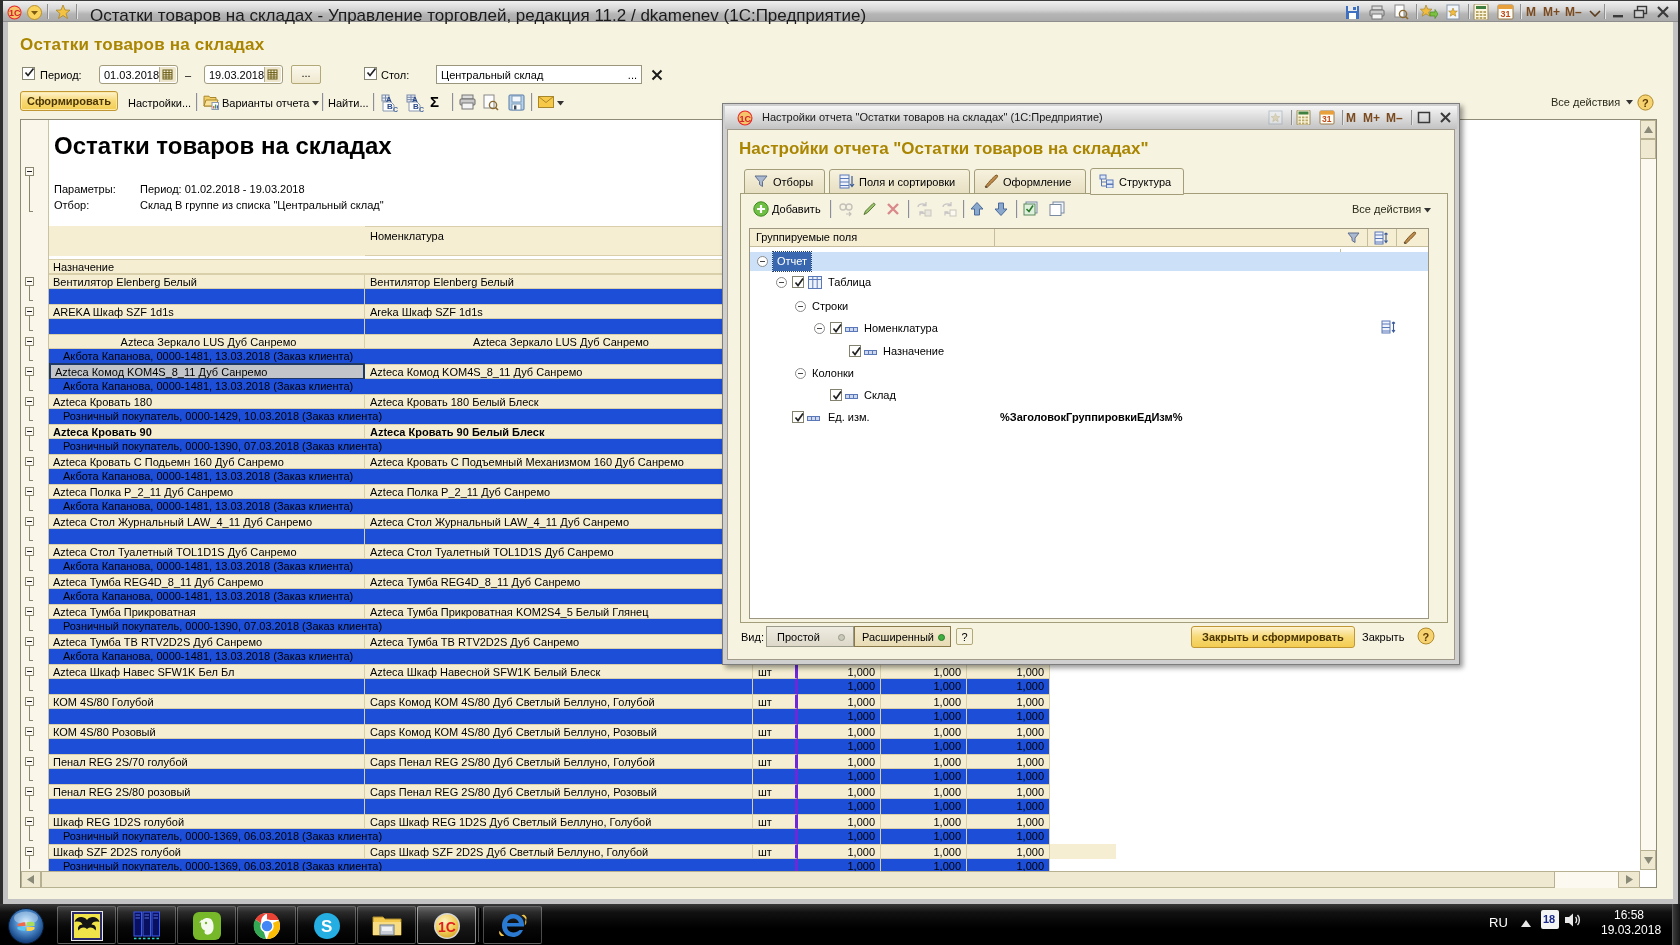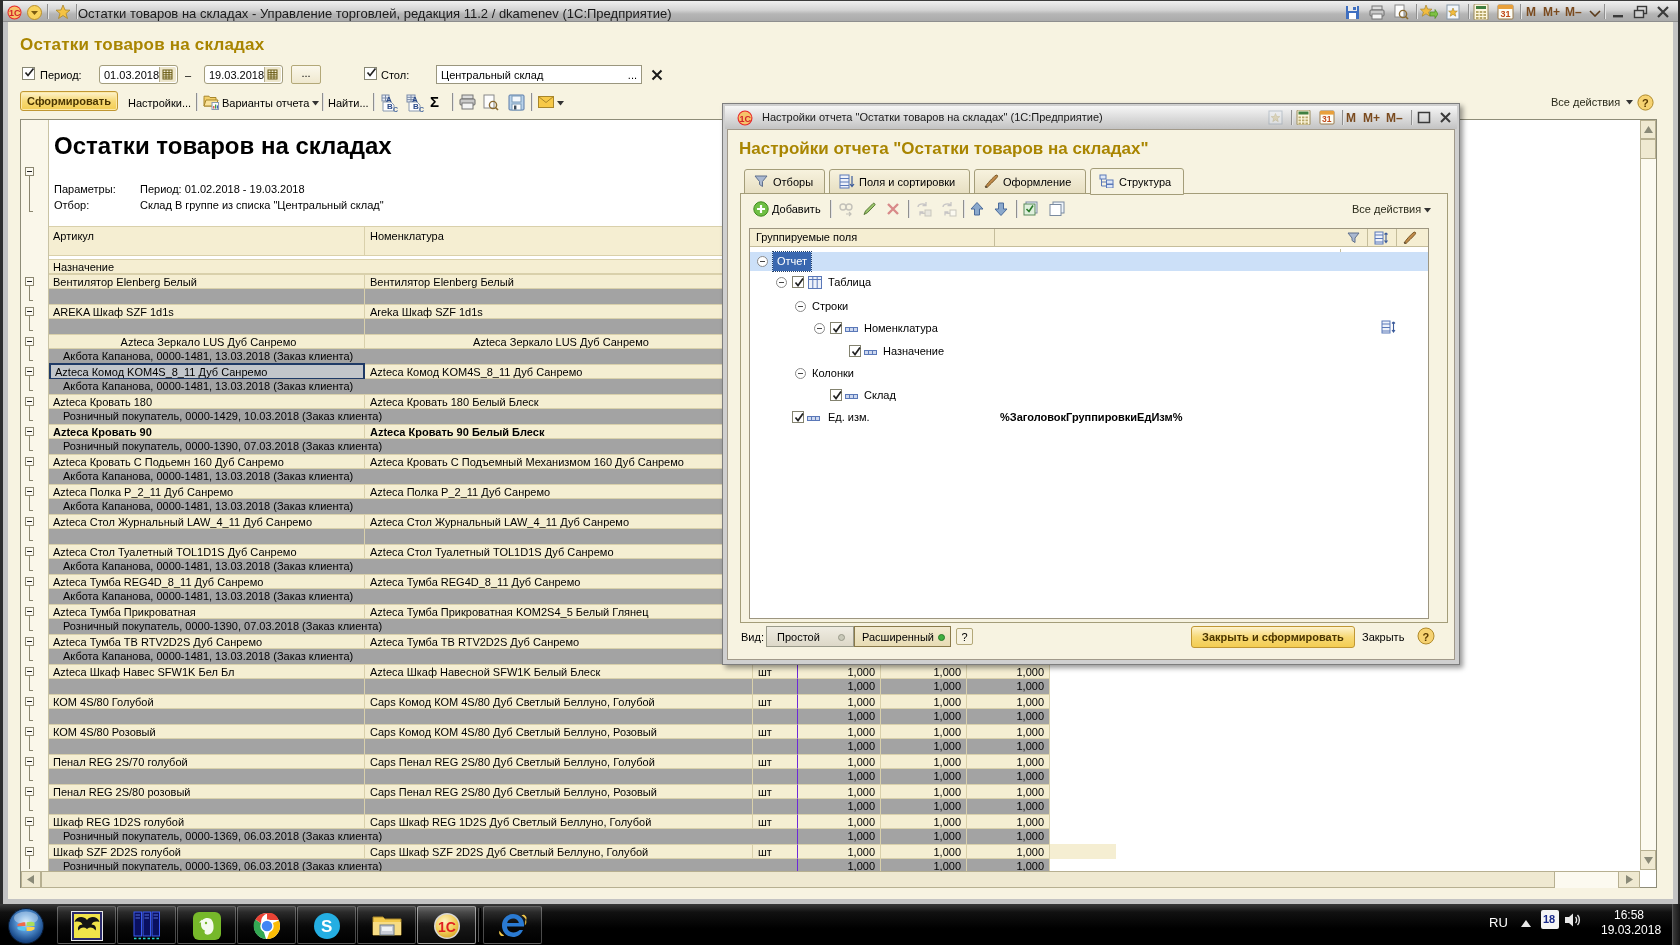--- a/index.html
+++ b/index.html
@@ -3,21 +3,21 @@
 <meta charset="utf-8">
 <style>
   html,body{margin:0;padding:0;}
   body{width:1680px;height:945px;position:relative;overflow:hidden;
        font-family:"Liberation Sans",sans-serif;font-size:11px;color:#000;
        background:#f7f3e1;}
   .abs{position:absolute;}
   #titlebar{left:0;top:0;width:1680px;height:22px;
     background:linear-gradient(#f0f0f0,#d4d4d4 45%,#b5b5b5 65%,#ababab);
     border-top:1px solid #3c3c3c;border-bottom:1px solid #8e8e8e;box-sizing:border-box;}
-  #titlebar .txt{position:absolute;left:78px;top:5px;color:#1a1a1a;font-size:13px;}
+  #titlebar .txt{position:absolute;left:90px;top:5px;color:#1a1a1a;font-size:17px;}
   .vsep{position:absolute;top:3px;width:1px;height:15px;background:#8f8f8f;border-right:1px solid #e4e4e4;}
   .mglyph{position:absolute;top:4px;font-size:12px;font-weight:bold;color:#7a4a1e;font-family:"Liberation Sans",sans-serif;}
   #pgtitle{left:20px;top:35px;font-size:17px;font-weight:bold;color:#a98500;letter-spacing:0.2px;}
   .lbl{position:absolute;font-size:11px;color:#000;white-space:nowrap;}
   .cb{position:absolute;width:13px;height:13px;background:#fff;border:1px solid #878673;box-sizing:border-box;}
   .inp{position:absolute;background:#fff;border:1px solid #9a967e;box-sizing:border-box;height:19px;}
   .inp .t{position:absolute;left:4px;top:3px;font-size:11px;white-space:nowrap;}
   .inbtn{position:absolute;right:1px;top:1px;width:16px;height:15px;background:#eee7cd;border-left:1px solid #b5ad8c;}
   .btn{position:absolute;box-sizing:border-box;border:1px solid #b3a878;border-radius:2px;
        background:linear-gradient(#fbf8ec,#efe8cf);text-align:center;font-size:11px;}
@@ -25,27 +25,27 @@
        background:linear-gradient(#fdf3cf,#f7d976 50%,#f3cd52);text-align:center;
        font-size:11px;font-weight:bold;color:#4a3500;}
   #report{left:20px;top:119px;width:1637px;height:769px;background:#fff;border:1px solid #8e8c78;box-sizing:border-box;}
   #margincol{left:21px;top:120px;width:28px;height:751px;background:#faf7ea;border-right:1px solid #c9c3a4;box-sizing:border-box;}
   .grp{position:absolute;width:9px;height:9px;border:1px solid #8a8670;background:#fcfaf2;box-sizing:border-box;}
   .grp:after{content:"";position:absolute;left:1px;top:3px;width:5px;height:1px;background:#222;}
   .gline{position:absolute;width:1px;background:#8a8670;}
   .gtick{position:absolute;height:1px;background:#8a8670;}
   .row{position:absolute;left:49px;height:15px;box-sizing:border-box;}
   .row.g{background:#f5eed2;}
-  .row.w{background:#a3a3a3;text-decoration:underline;}
+  .row.w{background:#1d4ed8;text-decoration:underline;}
   .row.g .cell{border-top:1px solid #d9d0ab;border-bottom:1px solid #d9d0ab;}
   .cell{position:absolute;top:0;height:15px;box-sizing:border-box;font-size:11px;
         white-space:nowrap;overflow:hidden;padding-top:1px;}
   .cb1{left:0;width:316px;border-right:1px solid #d9d0ab;padding-left:4px;}
   .cb2{left:316px;width:388px;border-right:1px solid #d9d0ab;padding-left:5px;}
-  .cbu{left:704px;width:45px;border-right:1px solid #6d28d9;padding-left:5px;}
+  .cbu{left:704px;width:45px;border-right:3px solid #6d28d9;padding-left:5px;}
   .cn1{left:749px;width:83px;border-right:1px solid #d9d0ab;text-align:right;padding-right:5px;}
   .cn2{left:832px;width:86px;border-right:1px solid #d9d0ab;text-align:right;padding-right:5px;}
   .cn3{left:918px;width:83px;border-right:1px solid #d9d0ab;text-align:right;padding-right:5px;}
   .det{padding-left:14px;}
   .sel{background:#c2c6cb;border:2px solid #1f3a66 !important;padding-top:1px;top:-1px;height:17px;}
   .sbtn{position:absolute;background:#efe9d1;border:1px solid #b7b091;box-sizing:border-box;}
   #dlg{left:722px;top:103px;width:738px;height:562px;background:#cfcfcf;
        border:1px solid #7d7d7d;box-shadow:3px 3px 5px rgba(0,0,0,.4);box-sizing:border-box;}
   #dlgtitle{position:absolute;left:2px;top:2px;width:732px;height:23px;
     background:linear-gradient(#f6f6f6,#dcdcdc 50%,#c3c3c3);}
@@ -278,21 +278,20 @@
 
 <div class="abs" id="report"></div>
 <div class="abs" id="margincol"></div>
 <div class="abs" style="left:54px;top:132px;font-size:24px;font-weight:bold;color:#000;">Остатки товаров на складах</div>
 <span class="lbl" style="left:54px;top:183px;">Параметры:</span>
 <span class="lbl" style="left:140px;top:183px;">Период: 01.02.2018 - 19.03.2018</span>
 <span class="lbl" style="left:54px;top:199px;">Отбор:</span>
 <span class="lbl" style="left:140px;top:199px;">Склад В группе из списка "Центральный склад"</span>
 
 <div class="row g" style="top:226px;width:704px;height:30px;">
-  <span class="cell cb1" style="height:30px;padding-top:3px;">Артикул</span>
   <span class="cell cb2" style="height:30px;padding-top:3px;">Номенклатура</span>
 </div>
 
 <div class="row g" style="top:259px;width:704px;">
     <span class="cell cb1" style="width:704px;border-right:none;">Назначение</span>
   </div>
 <div class="row g" style="top:274px;width:704px;">
     <span class="cell cb1">Вентилятор Elenberg Белый</span>
     <span class="cell cb2">Вентилятор Elenberg Белый</span>
   </div>

